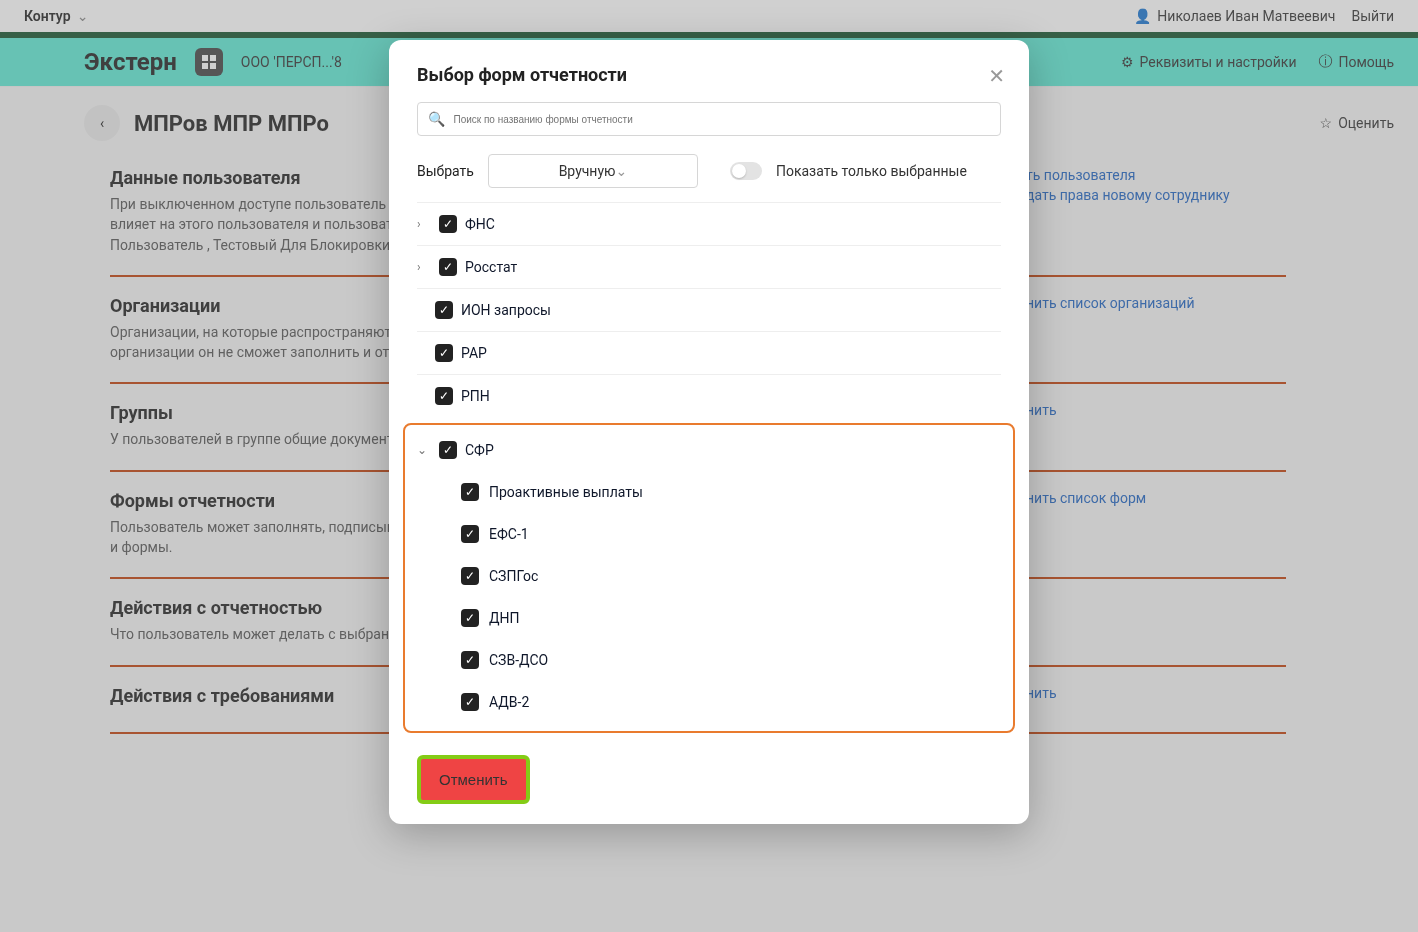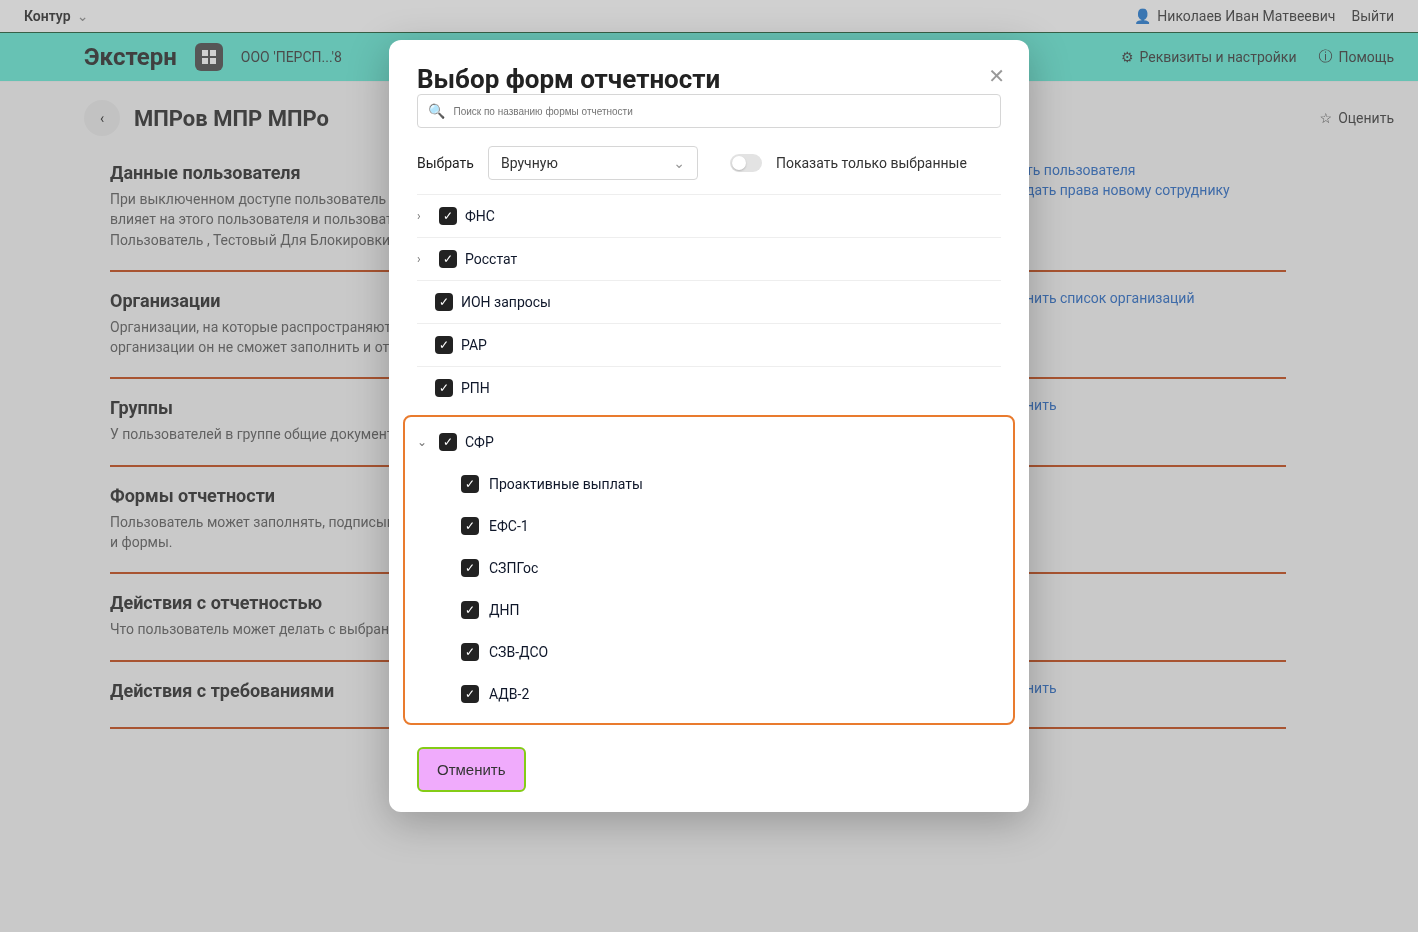--- a/index.html
+++ b/index.html
@@ -9,21 +9,21 @@
       color: #222;
       font-size: 14px;
       position: relative;
       width: 1418px;
       height: 932px;
       overflow: hidden;
     }
     
     .topbar {
       background: #fff;
-      border-bottom: 1px solid #14532d;
+      border-bottom: 6px solid #14532d;
       padding: 16px 24px;
       display: flex;
       justify-content: space-between;
       align-items: center;
       height: 32px;
     }
     .topbar-left { display: flex; align-items: center; gap: 6px; }
     .brand { font-weight: 600; }
     .topbar-right { display: flex; align-items: center; gap: 16px; }
     .user-block { display: flex; align-items: center; gap: 6px; color: #333; }
@@ -111,21 +111,21 @@
     }
     .modal {
       margin-top: 40px;
       width: 640px;
       background: #fff;
       border-radius: 12px;
       box-shadow: 0 10px 40px rgba(0,0,0,0.25);
       padding: 24px 28px 20px;
       position: relative;
     }
-    .modal h2 { font-size: 26px; font-weight: 700; margin-bottom: 0; }
+    .modal h2 { font-size: 18px; font-weight: 700; margin-bottom: 17px; }
     .close-x {
       position: absolute;
       top: 24px; right: 24px;
       color: #999;
       font-size: 20px;
     }
     .search-box {
       border: 1px solid #d6d6d6;
       border-radius: 4px;
       padding: 8px 10px;
@@ -148,21 +148,21 @@
       gap: 14px;
       margin-bottom: 14px;
     }
     .select-box {
       border: 1px solid #d6d6d6;
       border-radius: 4px;
       padding: 8px 12px;
       min-width: 210px;
       display: flex;
       align-items: center;
-      justify-content: space-between;
+      justify-content: center;
       color: #333;
     }
     .toggle {
       width: 32px; height: 18px;
       background: #e3e3e3;
       border-radius: 10px;
       position: relative;
       margin-left: 18px;
     }
     .toggle::after {
@@ -223,23 +223,23 @@
     }
     .btn-primary {
       background: #3b3b3b;
       color: #fff;
       border: none;
       border-radius: 6px;
       padding: 12px 18px;
       font-size: 15px;
     }
     .btn-secondary {
-      background: #f0abfc;
+      background: #ef4444;
       color: #333;
-      border: 2px solid #84cc16;
+      border: 4px solid #84cc16;
       border-radius: 6px;
       padding: 12px 18px;
       font-size: 15px;
     }
 
     .icon-svg { width: 16px; height: 16px; }
   </style>
 </head>
 <body>
 
@@ -325,20 +325,23 @@
     <div class="section-right">
       <span class="link">нить</span>
     </div>
   </div>
 
   <div class="section">
     <div class="section-left">
       <h3>Формы отчетности</h3>
       <p>Пользователь может заполнять, подписывать и отправлять только эти документы и формы.</p>
     </div>
+    <div class="section-right">
+      <span class="link">нить список форм</span>
+    </div>
   </div>
 
   <div class="section">
     <div class="section-left">
       <h3>Действия с отчетностью</h3>
       <p>Что пользователь может делать с выбранными формами отчетности.</p>
     </div>
     <div class="section-right"></div>
   </div>
 

